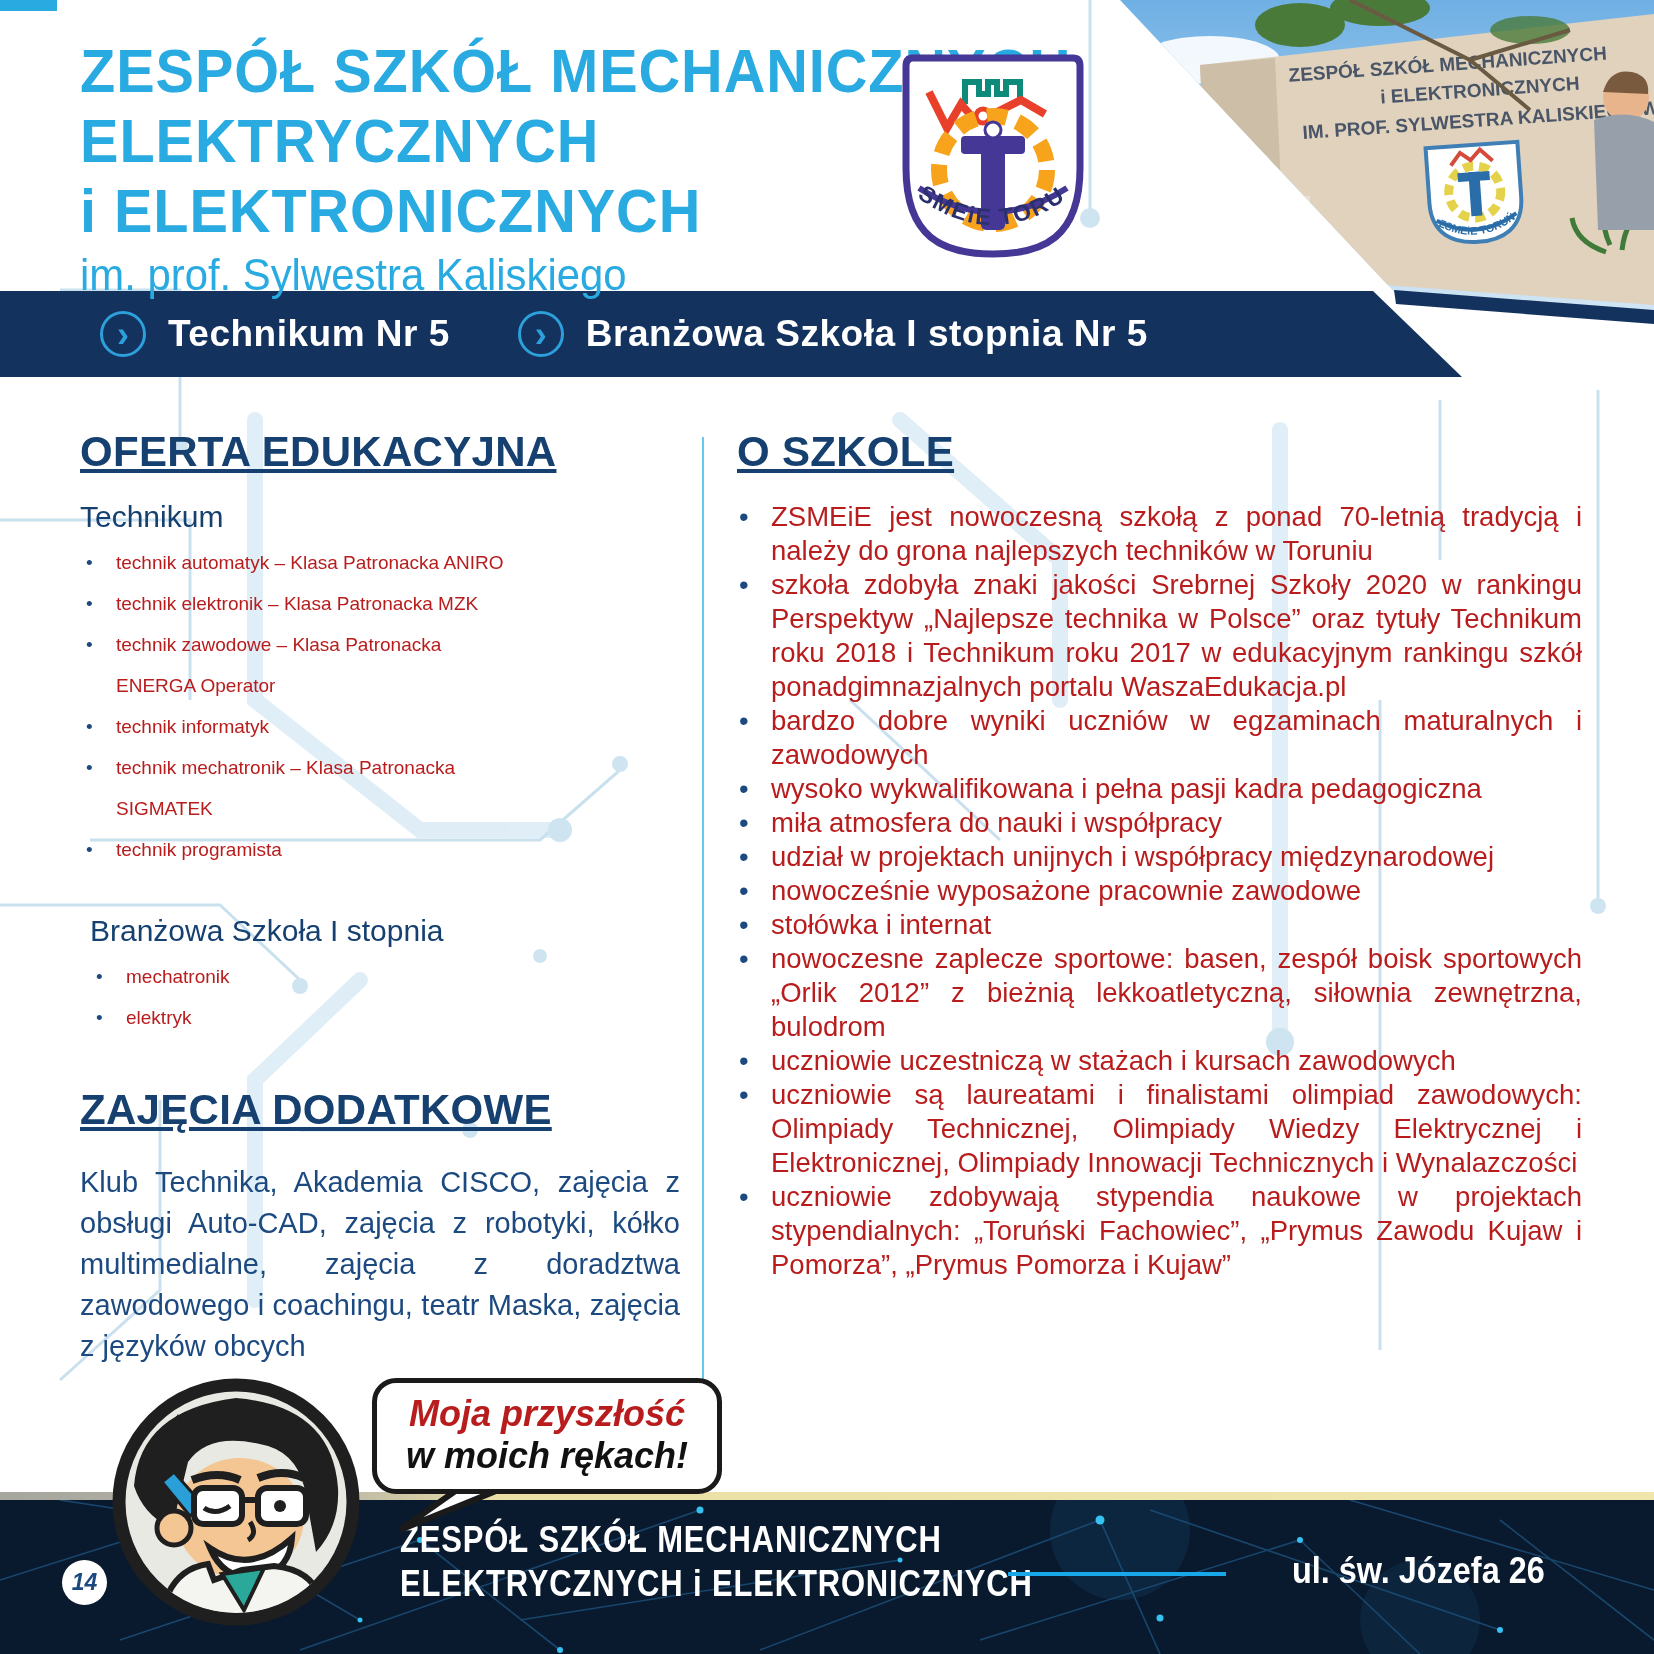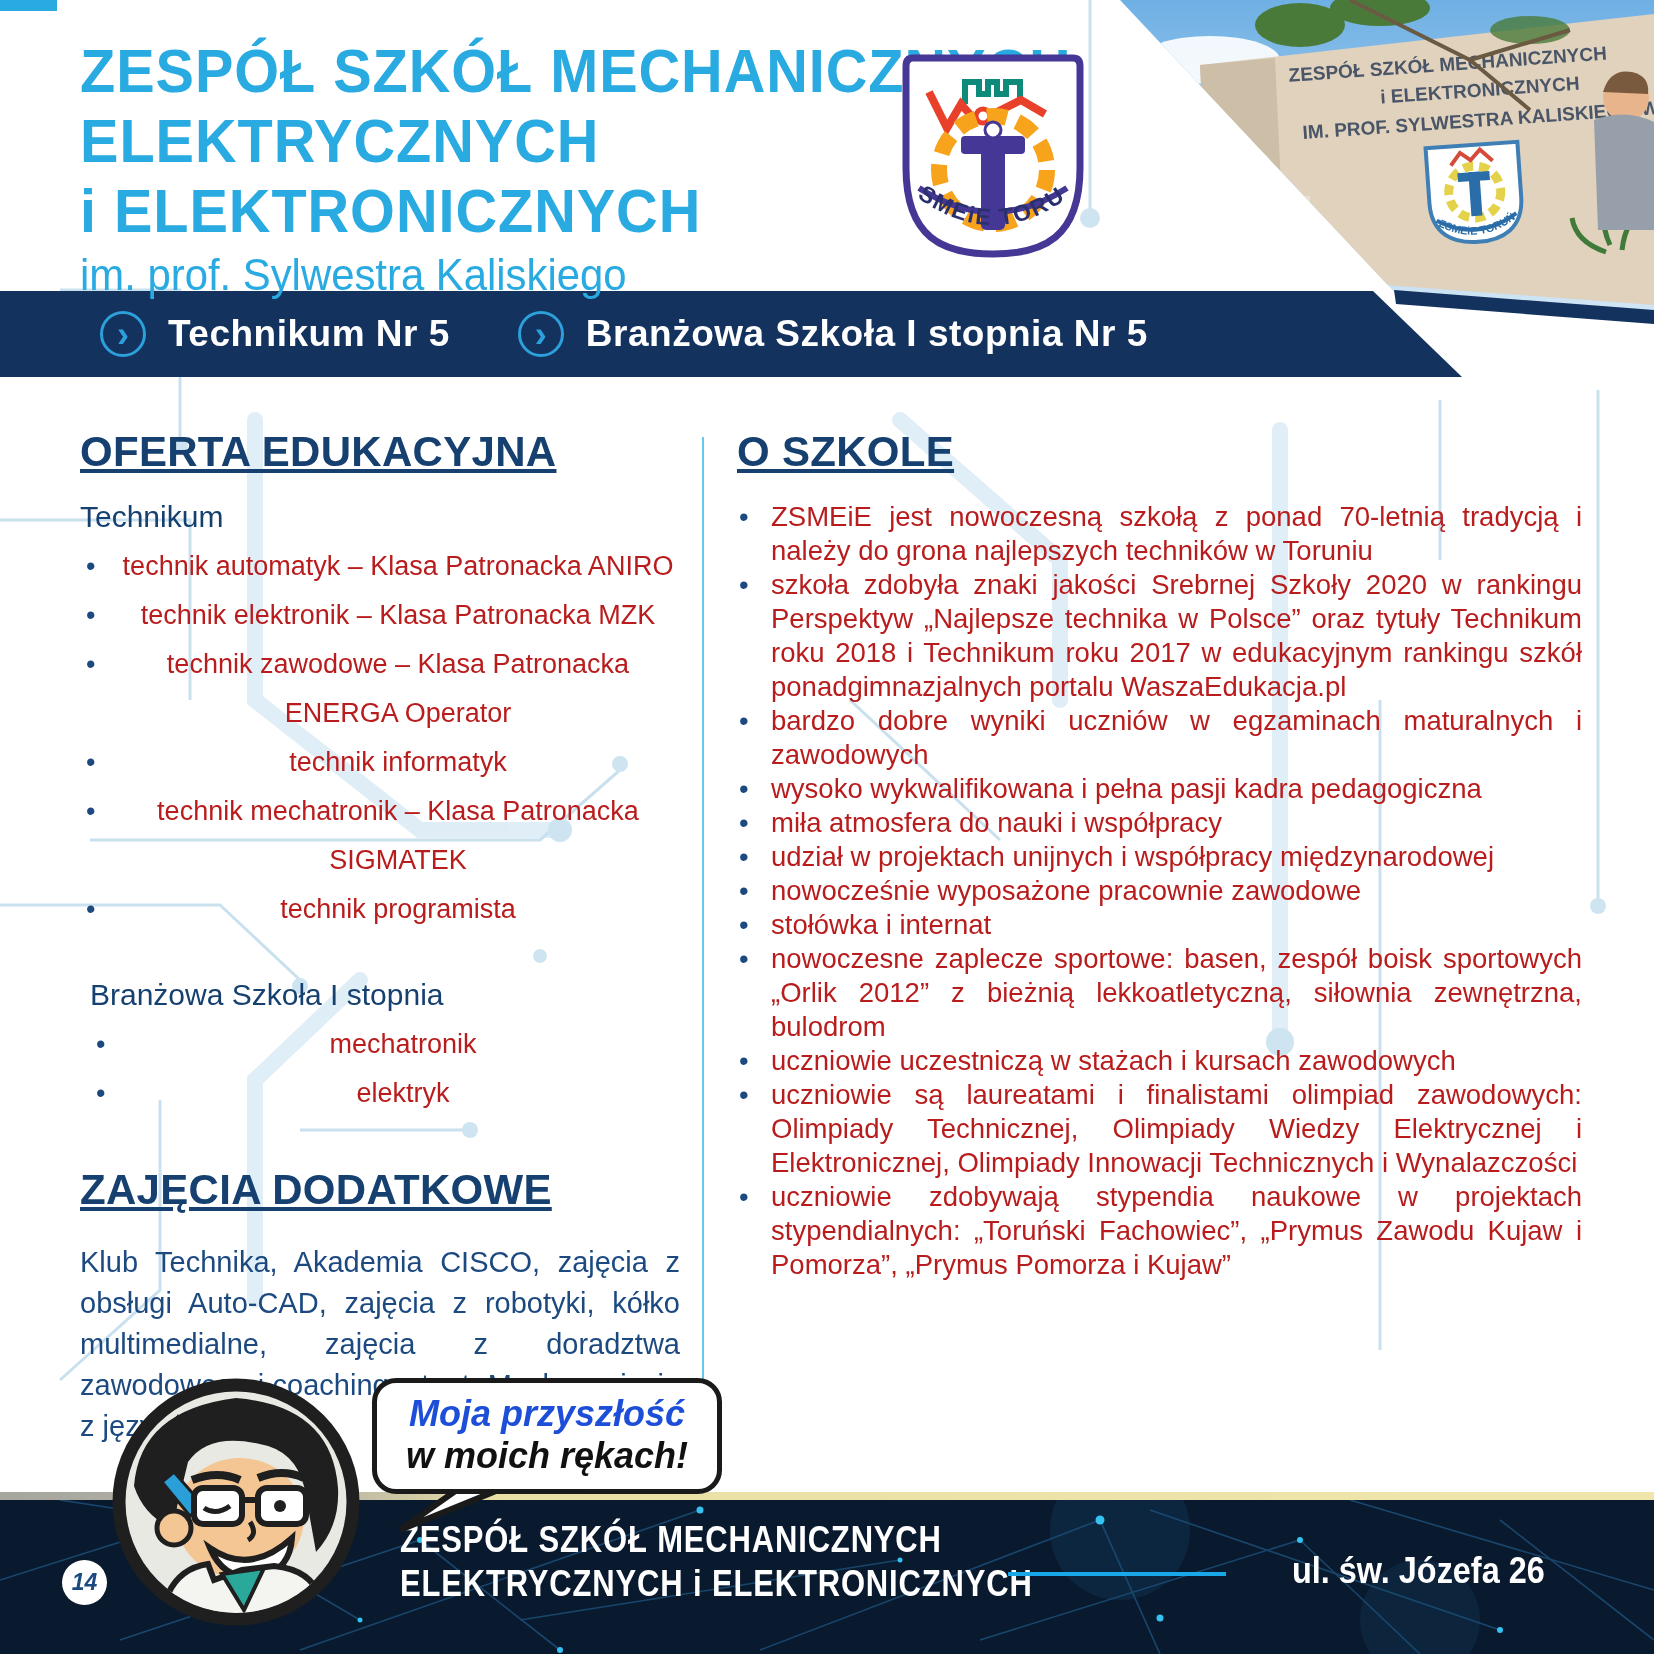--- a/index.html
+++ b/index.html
@@ -29,34 +29,34 @@
                color:#2da0dc;font-size:36px;line-height:42px;text-align:center;
                font-weight:600;box-sizing:border-box;}
   .nav-label{color:#ffffff;font-size:37px;font-weight:700;letter-spacing:.5px;white-space:nowrap;}
   
   .col-left{left:80px;top:428px;width:600px;z-index:2;}
   .col-right{left:737px;top:428px;width:845px;z-index:2;}
   .divider{left:702px;top:437px;width:2px;height:1011px;background:#66c9ec;z-index:1;}
   h2{font-size:42px;font-weight:800;color:#15406f;margin:0 0 24px 0;letter-spacing:.3px;text-decoration:underline;}
   h3{font-size:30px;font-weight:400;color:#15406f;margin:16px 0 8px 0;}
   ul{list-style:none;margin:0;padding:0;color:#b91c1c;}
-  .col-left li{position:relative;padding-left:36px;font-size:27px;line-height:49px;text-align:center;}
+  .col-left li{position:relative;padding-left:36px;font-size:19px;line-height:41px;}
   .col-left li::before{content:"•";position:absolute;left:6px;top:0;color:#1c4a80;}
   .col-left .li-text{white-space:pre-line;}
   .col-right li{position:relative;padding-left:34px;font-size:27.5px;line-height:34px;
                 text-align:justify;}
   .col-right li::before{content:"•";position:absolute;left:2px;top:0;color:#1c4a80;}
   .branzowa{margin-left:10px;}
   .branzowa-head{margin-top:44px;}
   .zajecia-head{margin-top:48px;margin-bottom:0;}
   .zajecia-text{font-size:29px;line-height:41px;color:#1c4a80;text-align:justify;margin-top:28px;}
   
   .bubble{left:372px;top:1378px;width:296px;z-index:6;background:#fff;border:5px solid #1a1a1a;
           border-radius:24px;padding:10px 22px 12px 22px;text-align:center;}
-  .bubble .l1{font-size:36px;font-style:italic;font-weight:600;color:#1d4ed8;white-space:nowrap;}
+  .bubble .l1{font-size:36px;font-style:italic;font-weight:600;color:#b91c1c;white-space:nowrap;}
   .bubble .l2{font-size:36px;font-style:italic;font-weight:800;color:#111;white-space:nowrap;}
   .bubble-tail{left:392px;top:1466px;z-index:5;}
   .mascot{left:110px;top:1376px;z-index:6;}
   
   .prefooter{left:0;top:1492px;width:1654px;height:8px;z-index:2;
              background:linear-gradient(to right,#a6a69e 0%,#b9b5a6 20%,#eadfa4 30%,#f0e6ac 100%);}
   .footer{left:0;top:1500px;width:1654px;height:154px;z-index:2;background:#0a1a2e;}
   .footer-name{left:400px;top:18px;color:#ffffff;transform:scaleX(.86);transform-origin:left;}
   .footer-name .fl{font-size:36px;font-weight:600;line-height:44px;letter-spacing:1px;white-space:nowrap;}
   .footer-rule{left:1008px;top:72px;width:218px;height:4px;background:#18a7e8;}

